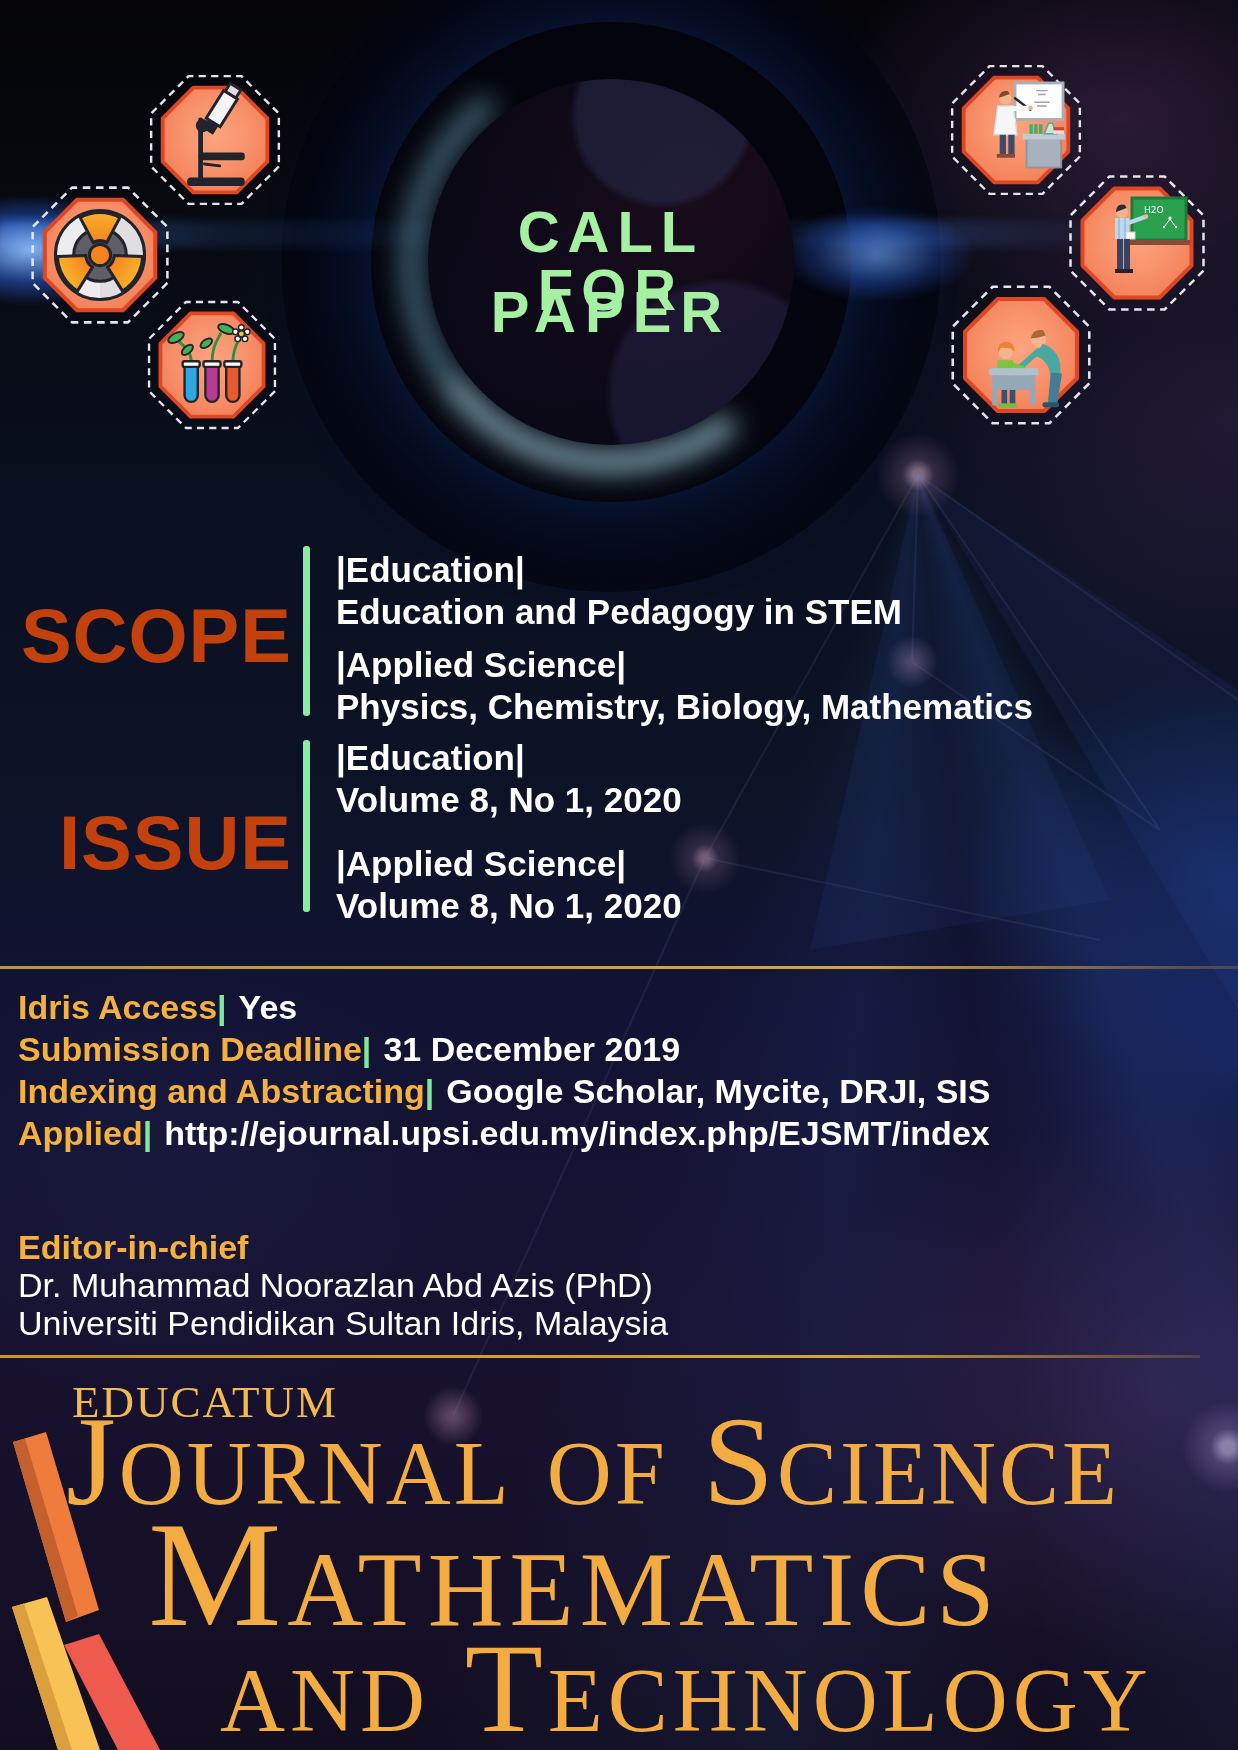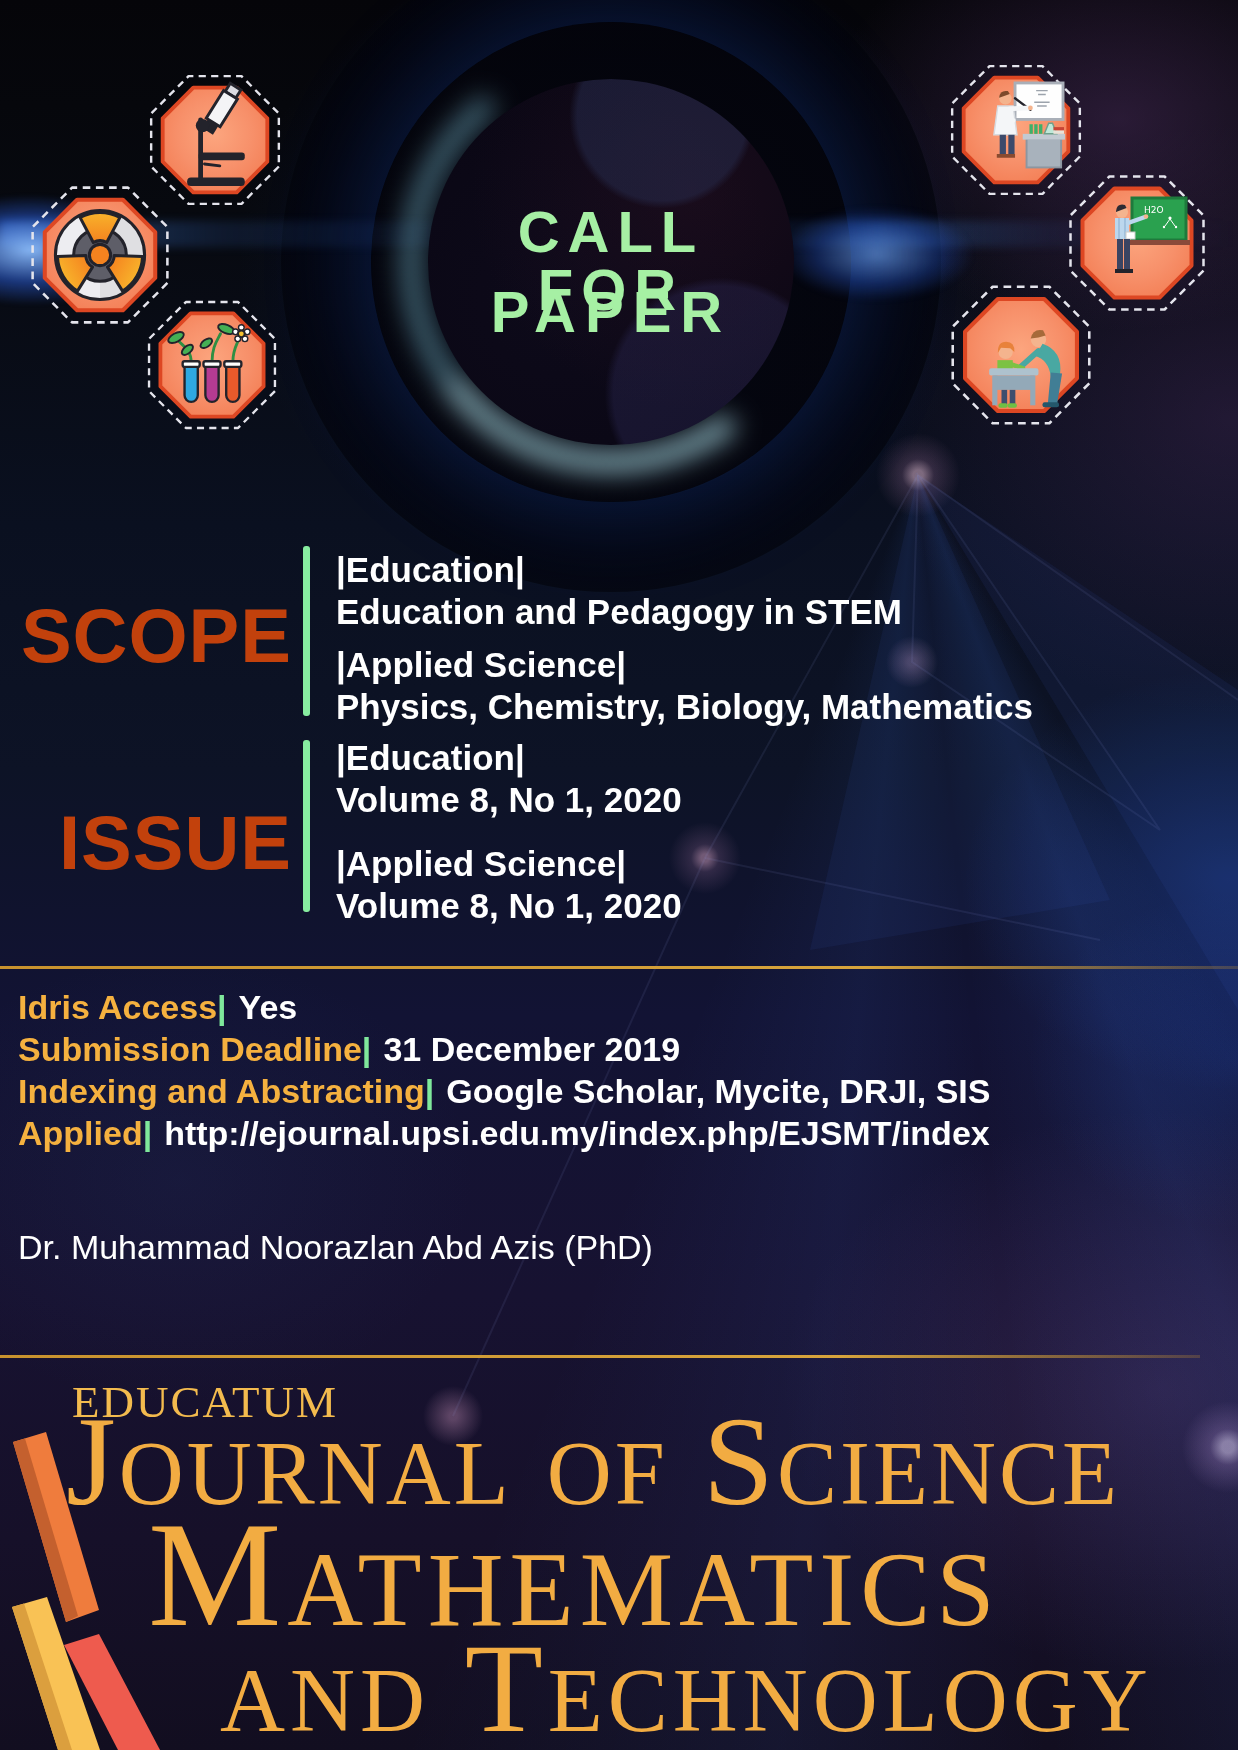--- a/index.html
+++ b/index.html
@@ -305,21 +305,23 @@
   <div class="abs gold-line" style="left:0;top:966px;width:1238px;"></div>
 
   <div class="abs details">
     <div><span class="d-label">Idris Access</span><span class="d-pipe">|</span><span class="d-value">Yes</span></div>
     <div><span class="d-label">Submission Deadline</span><span class="d-pipe">|</span><span class="d-value">31 December 2019</span></div>
     <div><span class="d-label">Indexing and Abstracting</span><span class="d-pipe">|</span><span class="d-value">Google Scholar, Mycite, DRJI, SIS</span></div>
     <div><span class="d-label">Applied</span><span class="d-pipe">|</span><span class="d-value">http://ejournal.upsi.edu.my/index.php/EJSMT/index</span></div>
   </div>
 
   <div class="abs editor">
+    <div class="e-heading">Editor-in-chief</div>
     <div class="e-name">Dr. Muhammad Noorazlan Abd Azis (PhD)</div>
+    <div class="e-affil">Universiti Pendidikan Sultan Idris, Malaysia</div>
   </div>
 
   <div class="abs gold-line" style="left:0;top:1355px;width:1200px;"></div>
 
   <svg class="abs" style="left:0;top:1420px;" width="200" height="330" viewBox="0 0 200 330">
     <polygon points="13,22 46,12 99,190 66,202" fill="#EF7C3D"></polygon>
     <polygon points="13,22 25,18.5 78,196 66,202" fill="#C4602E"></polygon>
     <polygon points="12,187 47,177 100,330 58,330" fill="#F9C255"></polygon>
     <polygon points="12,187 24,183.5 72,330 58,330" fill="#DB9F3E"></polygon>
     <polygon points="64,225 99,214 160,330 118,330" fill="#EE5B4E"></polygon>

